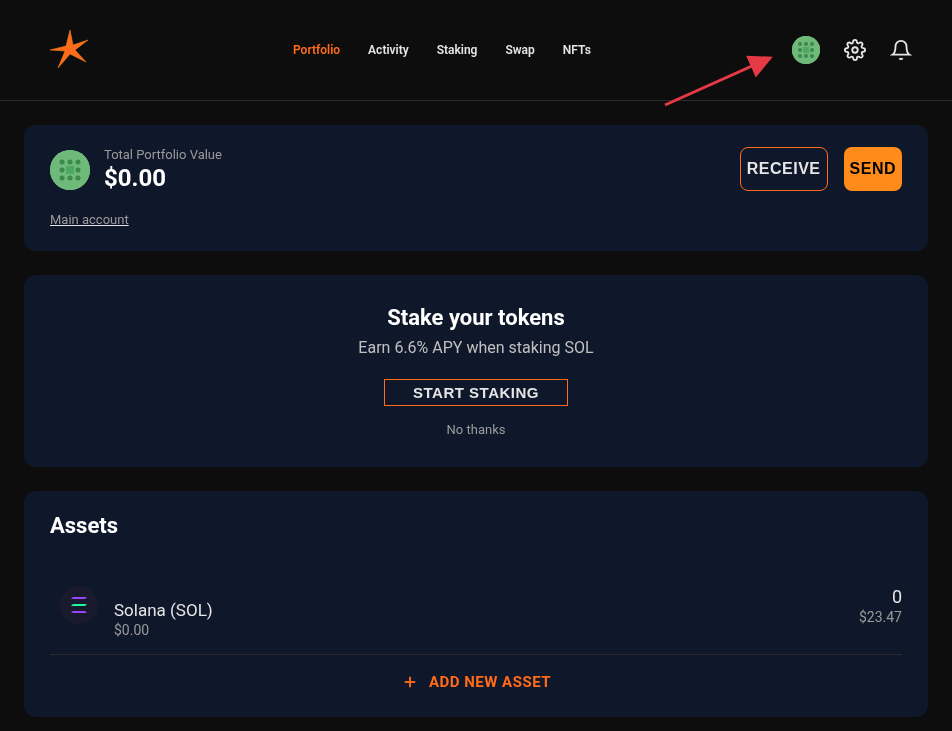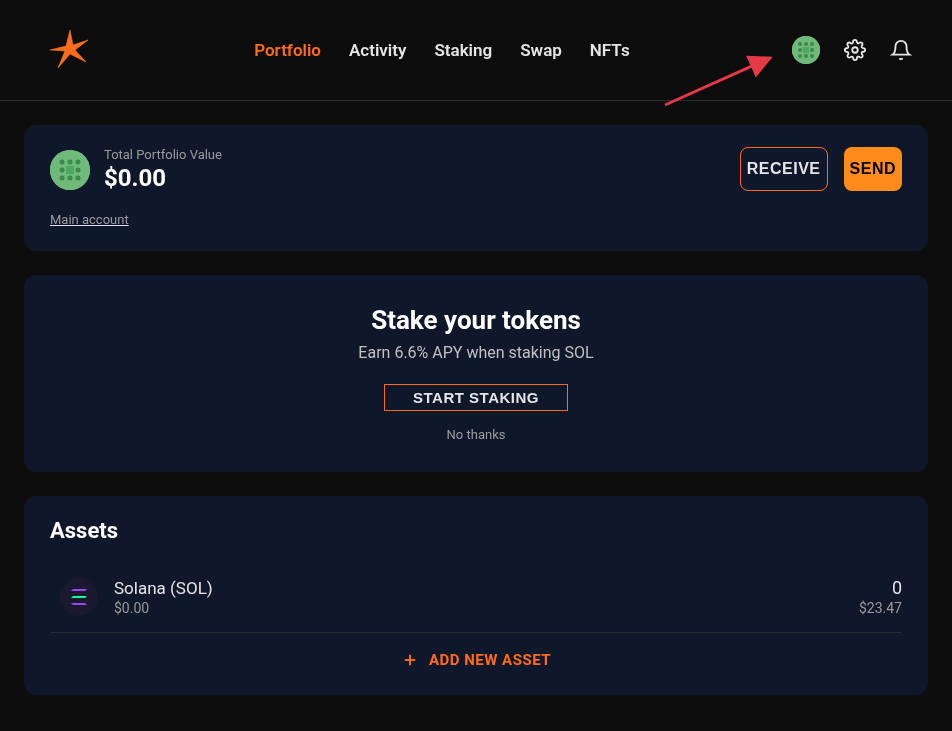--- a/index.html
+++ b/index.html
@@ -25,21 +25,21 @@
       display: flex;
       align-items: center;
       justify-content: center;
     }
     .nav {
       display: flex;
       gap: 28px;
       align-items: center;
     }
     .nav-item {
-      font-size: 17px;
+      font-size: 12px;
       font-weight: 600;
       cursor: pointer;
       color: #e5e5e5;
     }
     .nav-item.active {
       color: #ff6b1a;
     }
     .header-right {
       display: flex;
       align-items: center;
@@ -143,21 +143,21 @@
     .small-icon {
       cursor: pointer;
       color: #888;
       display: flex;
     }
     .promo-card {
       text-align: center;
       padding: 30px 26px;
     }
     .promo-title {
-      font-size: 26px;
+      font-size: 22px;
       font-weight: 700;
       color: #fff;
       margin-bottom: 8px;
     }
     .promo-sub {
       font-size: 16px;
       color: #c0c0c0;
       margin-bottom: 22px;
     }
     .btn-outline-center {
@@ -195,20 +195,21 @@
       border-radius: 50%;
       background: #1a1a2e;
       display: flex;
       align-items: center;
       justify-content: center;
       margin-right: 16px;
       flex-shrink: 0;
     }
     .asset-info {
       flex: 1;
+      margin-top: 28px;
     }
     .asset-name {
       font-size: 17px;
       color: #e5e5e5;
       margin-bottom: 2px;
     }
     .asset-fiat {
       font-size: 14px;
       color: #9a9a9a;
     }

